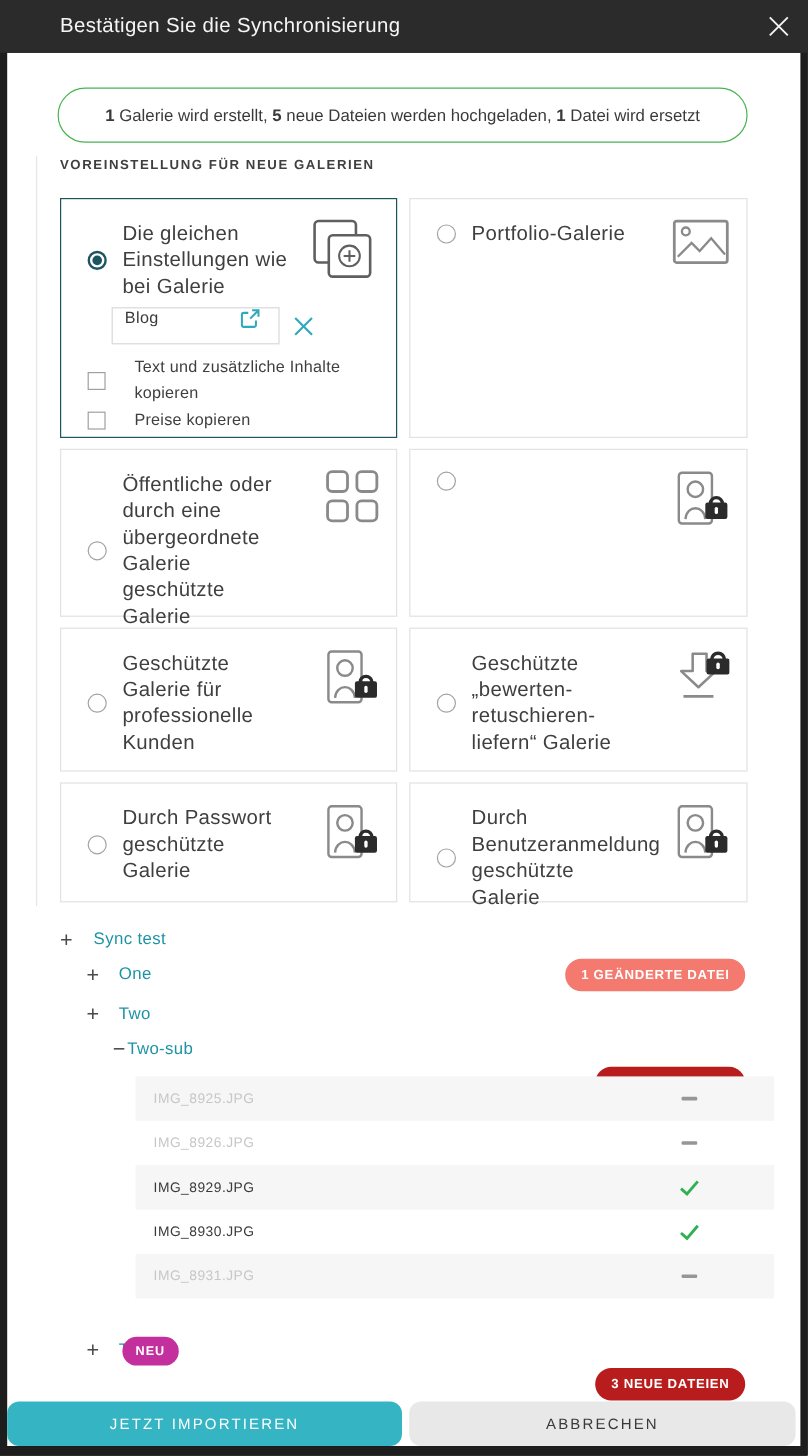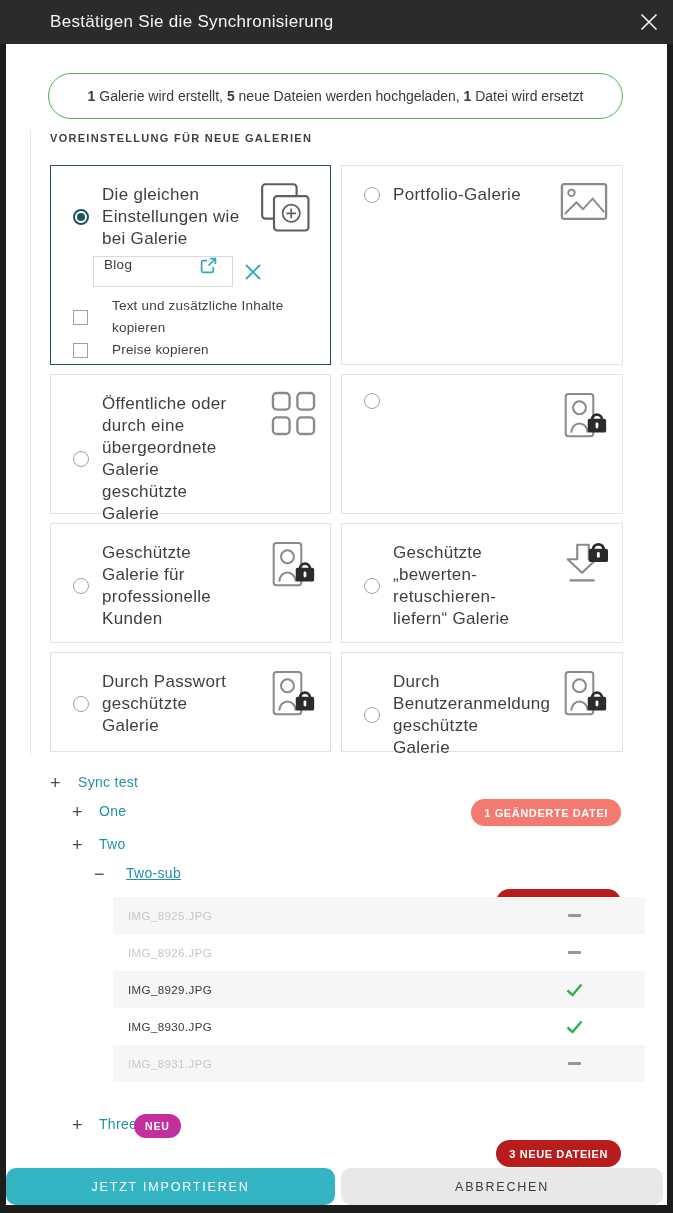--- a/index.html
+++ b/index.html
@@ -55,21 +55,21 @@
   .tree-row { position:absolute; left:0; width:661px; height:28px; }
   .toggle { position:absolute; top:2px; font-size:18px; font-weight:400; color:#4a4a4a; cursor:pointer;
             line-height:22px; }
   .tree-label { position:absolute; top:4px; font-size:14px; color:#1f93a6; letter-spacing:.3px; cursor:pointer; }
   .pill { position:absolute; right:46px; top:0; height:27px; border-radius:14px; padding:0 13px;
           display:flex; align-items:center; color:#fff; font-size:11px; font-weight:700; letter-spacing:.6px; }
   .pill.salmon { background:#f4796e; }
   .pill.green { background:#b91c1c;margin-top:28px; }
   .neu-badge { position:absolute; left:96px; top:2px; height:24px; border-radius:12px; padding:0 11px;
                background:#c42f9e; color:#fff; font-size:10.5px; font-weight:700; letter-spacing:.8px;
-               display:flex; align-items:center;margin-left:32px; }
+               display:flex; align-items:center; }
 
   
   .file-table { position:absolute; left:107px; top:853px; width:532px; }
   .file-row { position:relative; height:37px; display:flex; align-items:center; padding-left:15px; }
   .file-row.odd { background:#f6f6f6; }
   .file-name { font-size:11.5px; letter-spacing:.4px; color:#3a3a3a; }
   .file-row.skipped .file-name { color:#c7c7c7; }
   .status { position:absolute; right:62px; top:0; width:18px; height:37px;
             display:flex; align-items:center; justify-content:center; }
   .dash { width:13px; height:3px; background:#969696; border-radius:1px; }
@@ -265,21 +265,21 @@
       <span class="pill salmon">1 GEÄNDERTE DATEI</span>
     </div>
 
     <div class="tree-row" style="top:788px;">
       <span class="toggle" style="left:66px;">+</span>
       <span class="tree-label" style="left:93px;">Two</span>
     </div>
 
     <div class="tree-row" style="top:817px;">
       <span class="toggle" style="left:88px;">−</span>
-      <span class="tree-label" style="left:120px;text-decoration:underline;">Two-sub</span>
+      <span class="tree-label" style="left:100px;">Two-sub</span>
       <span class="pill green">2 NEUE DATEIEN</span>
     </div>
 
     <div class="file-table">
       <div class="file-row odd skipped">
         <span class="file-name">IMG_8925.JPG</span>
         <span class="status">
             <span class="dash"></span>
           </span>
       </div>

